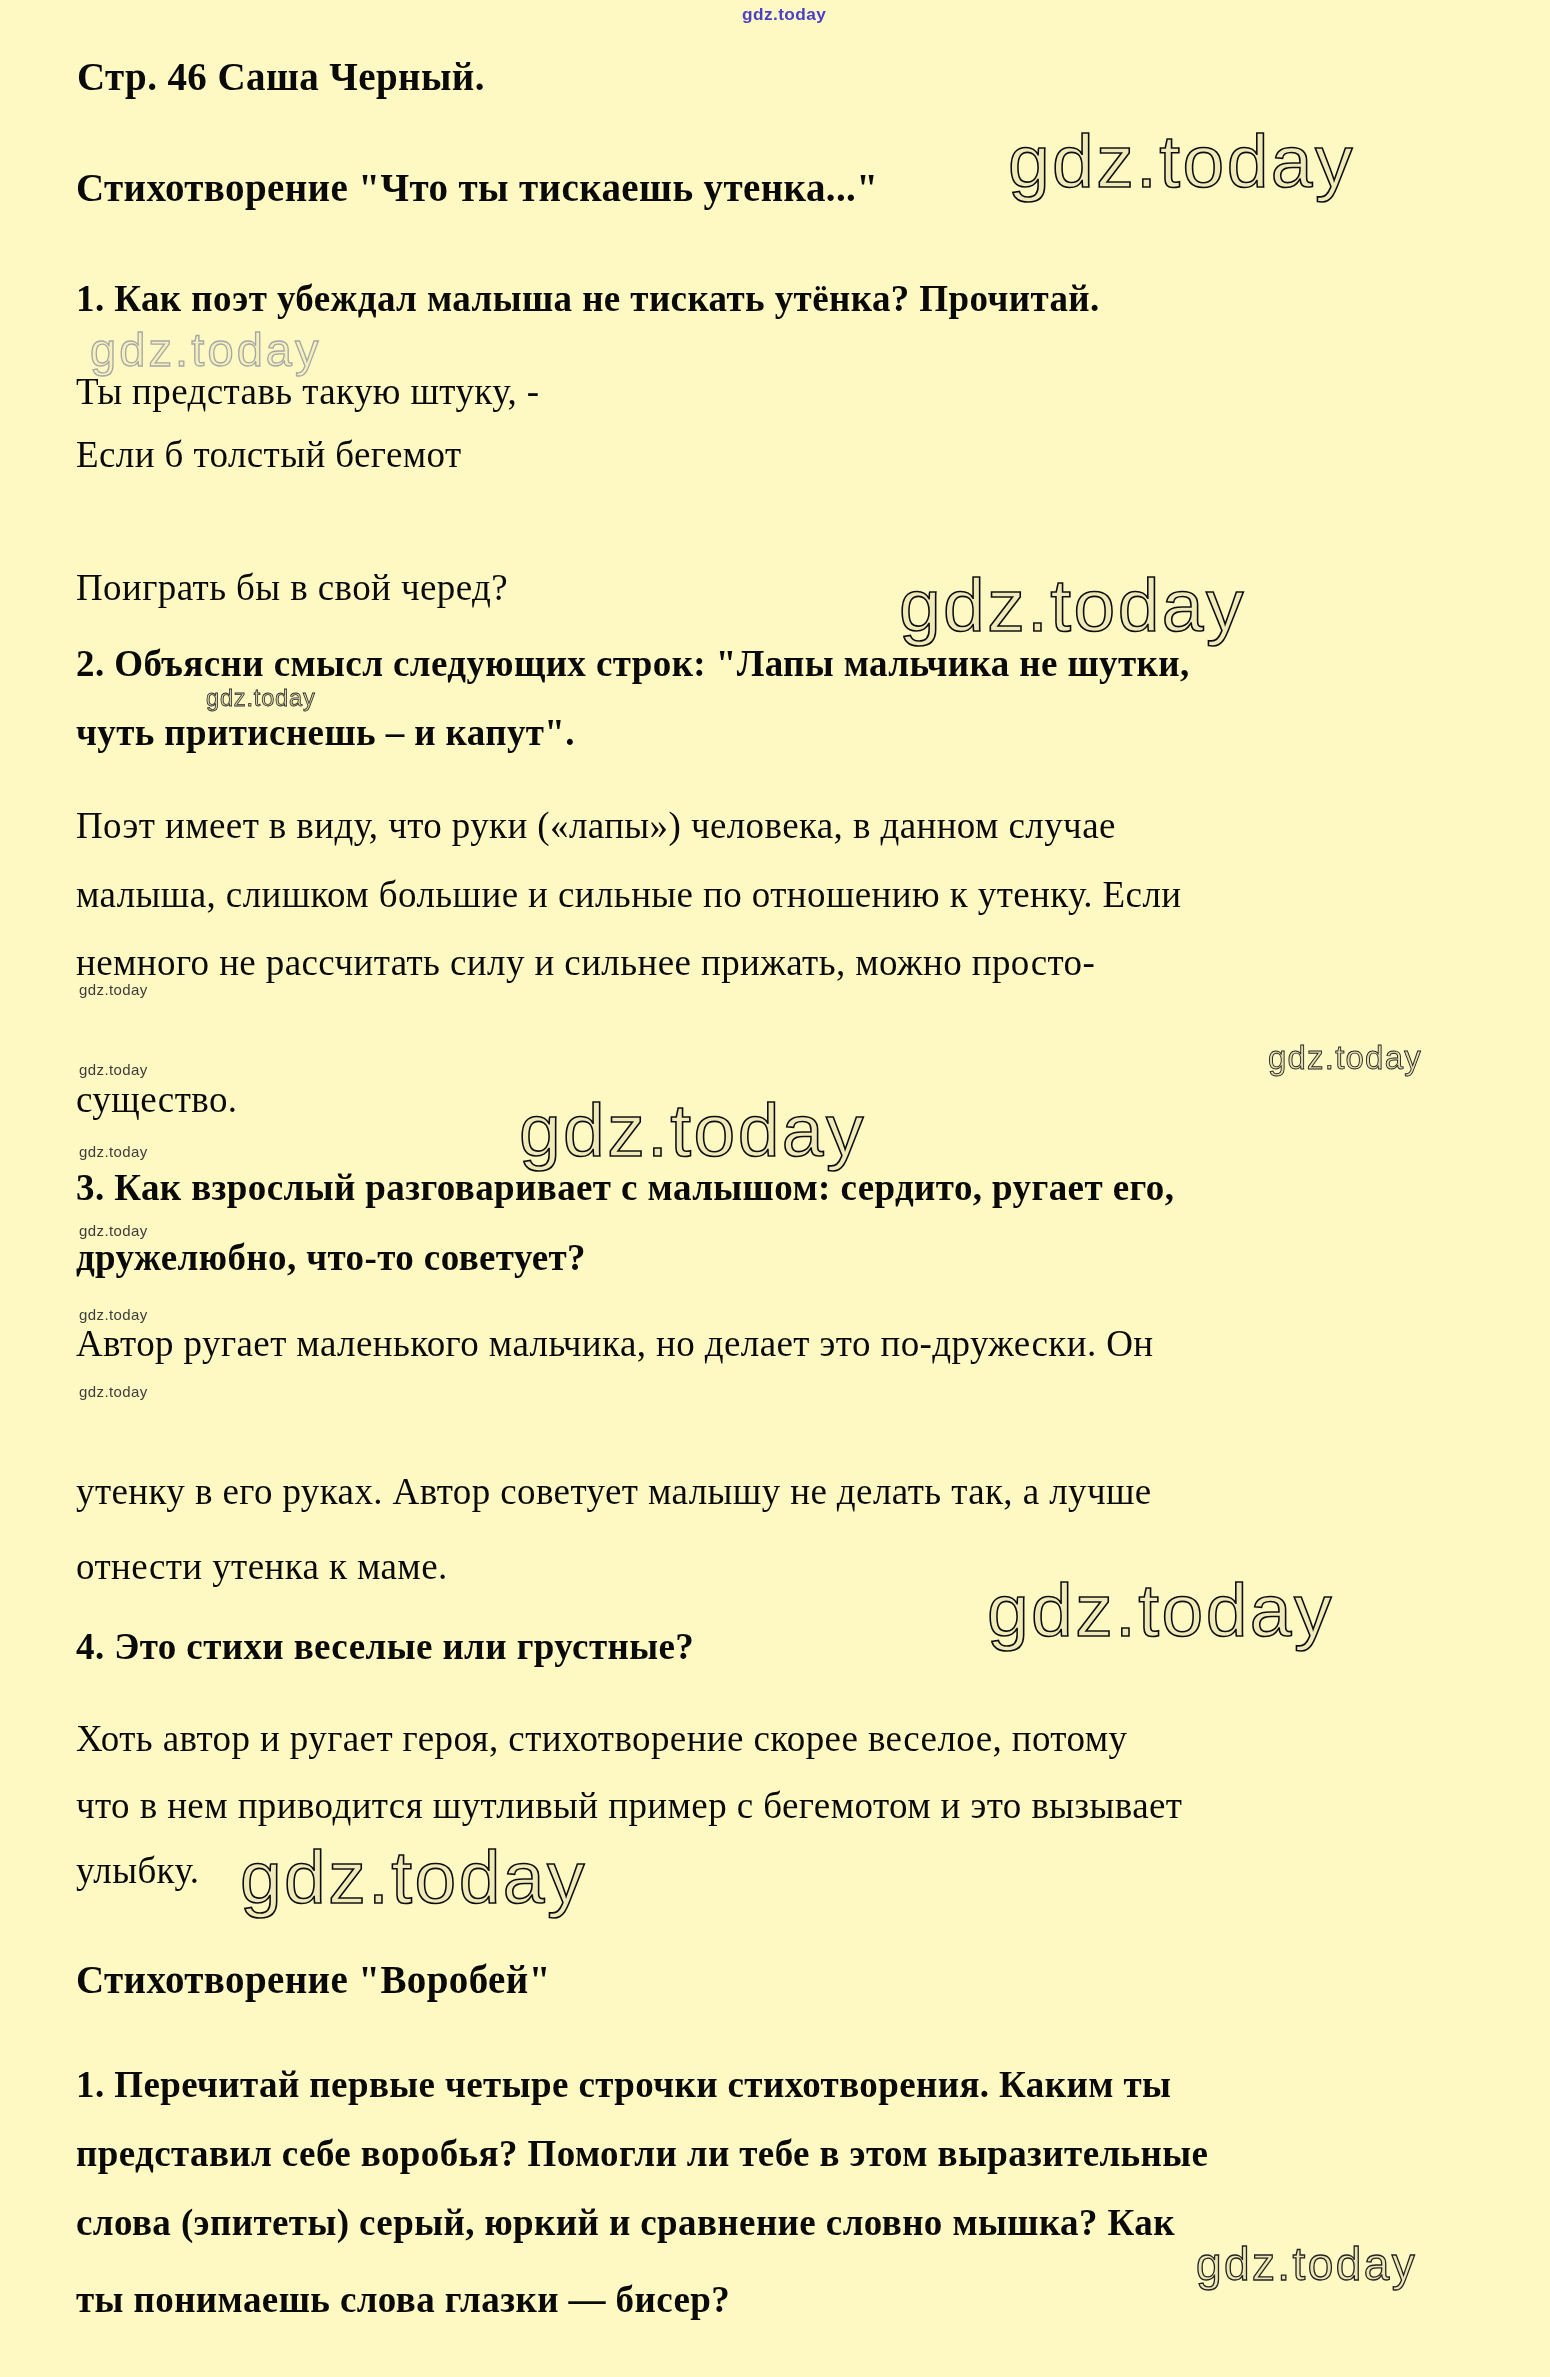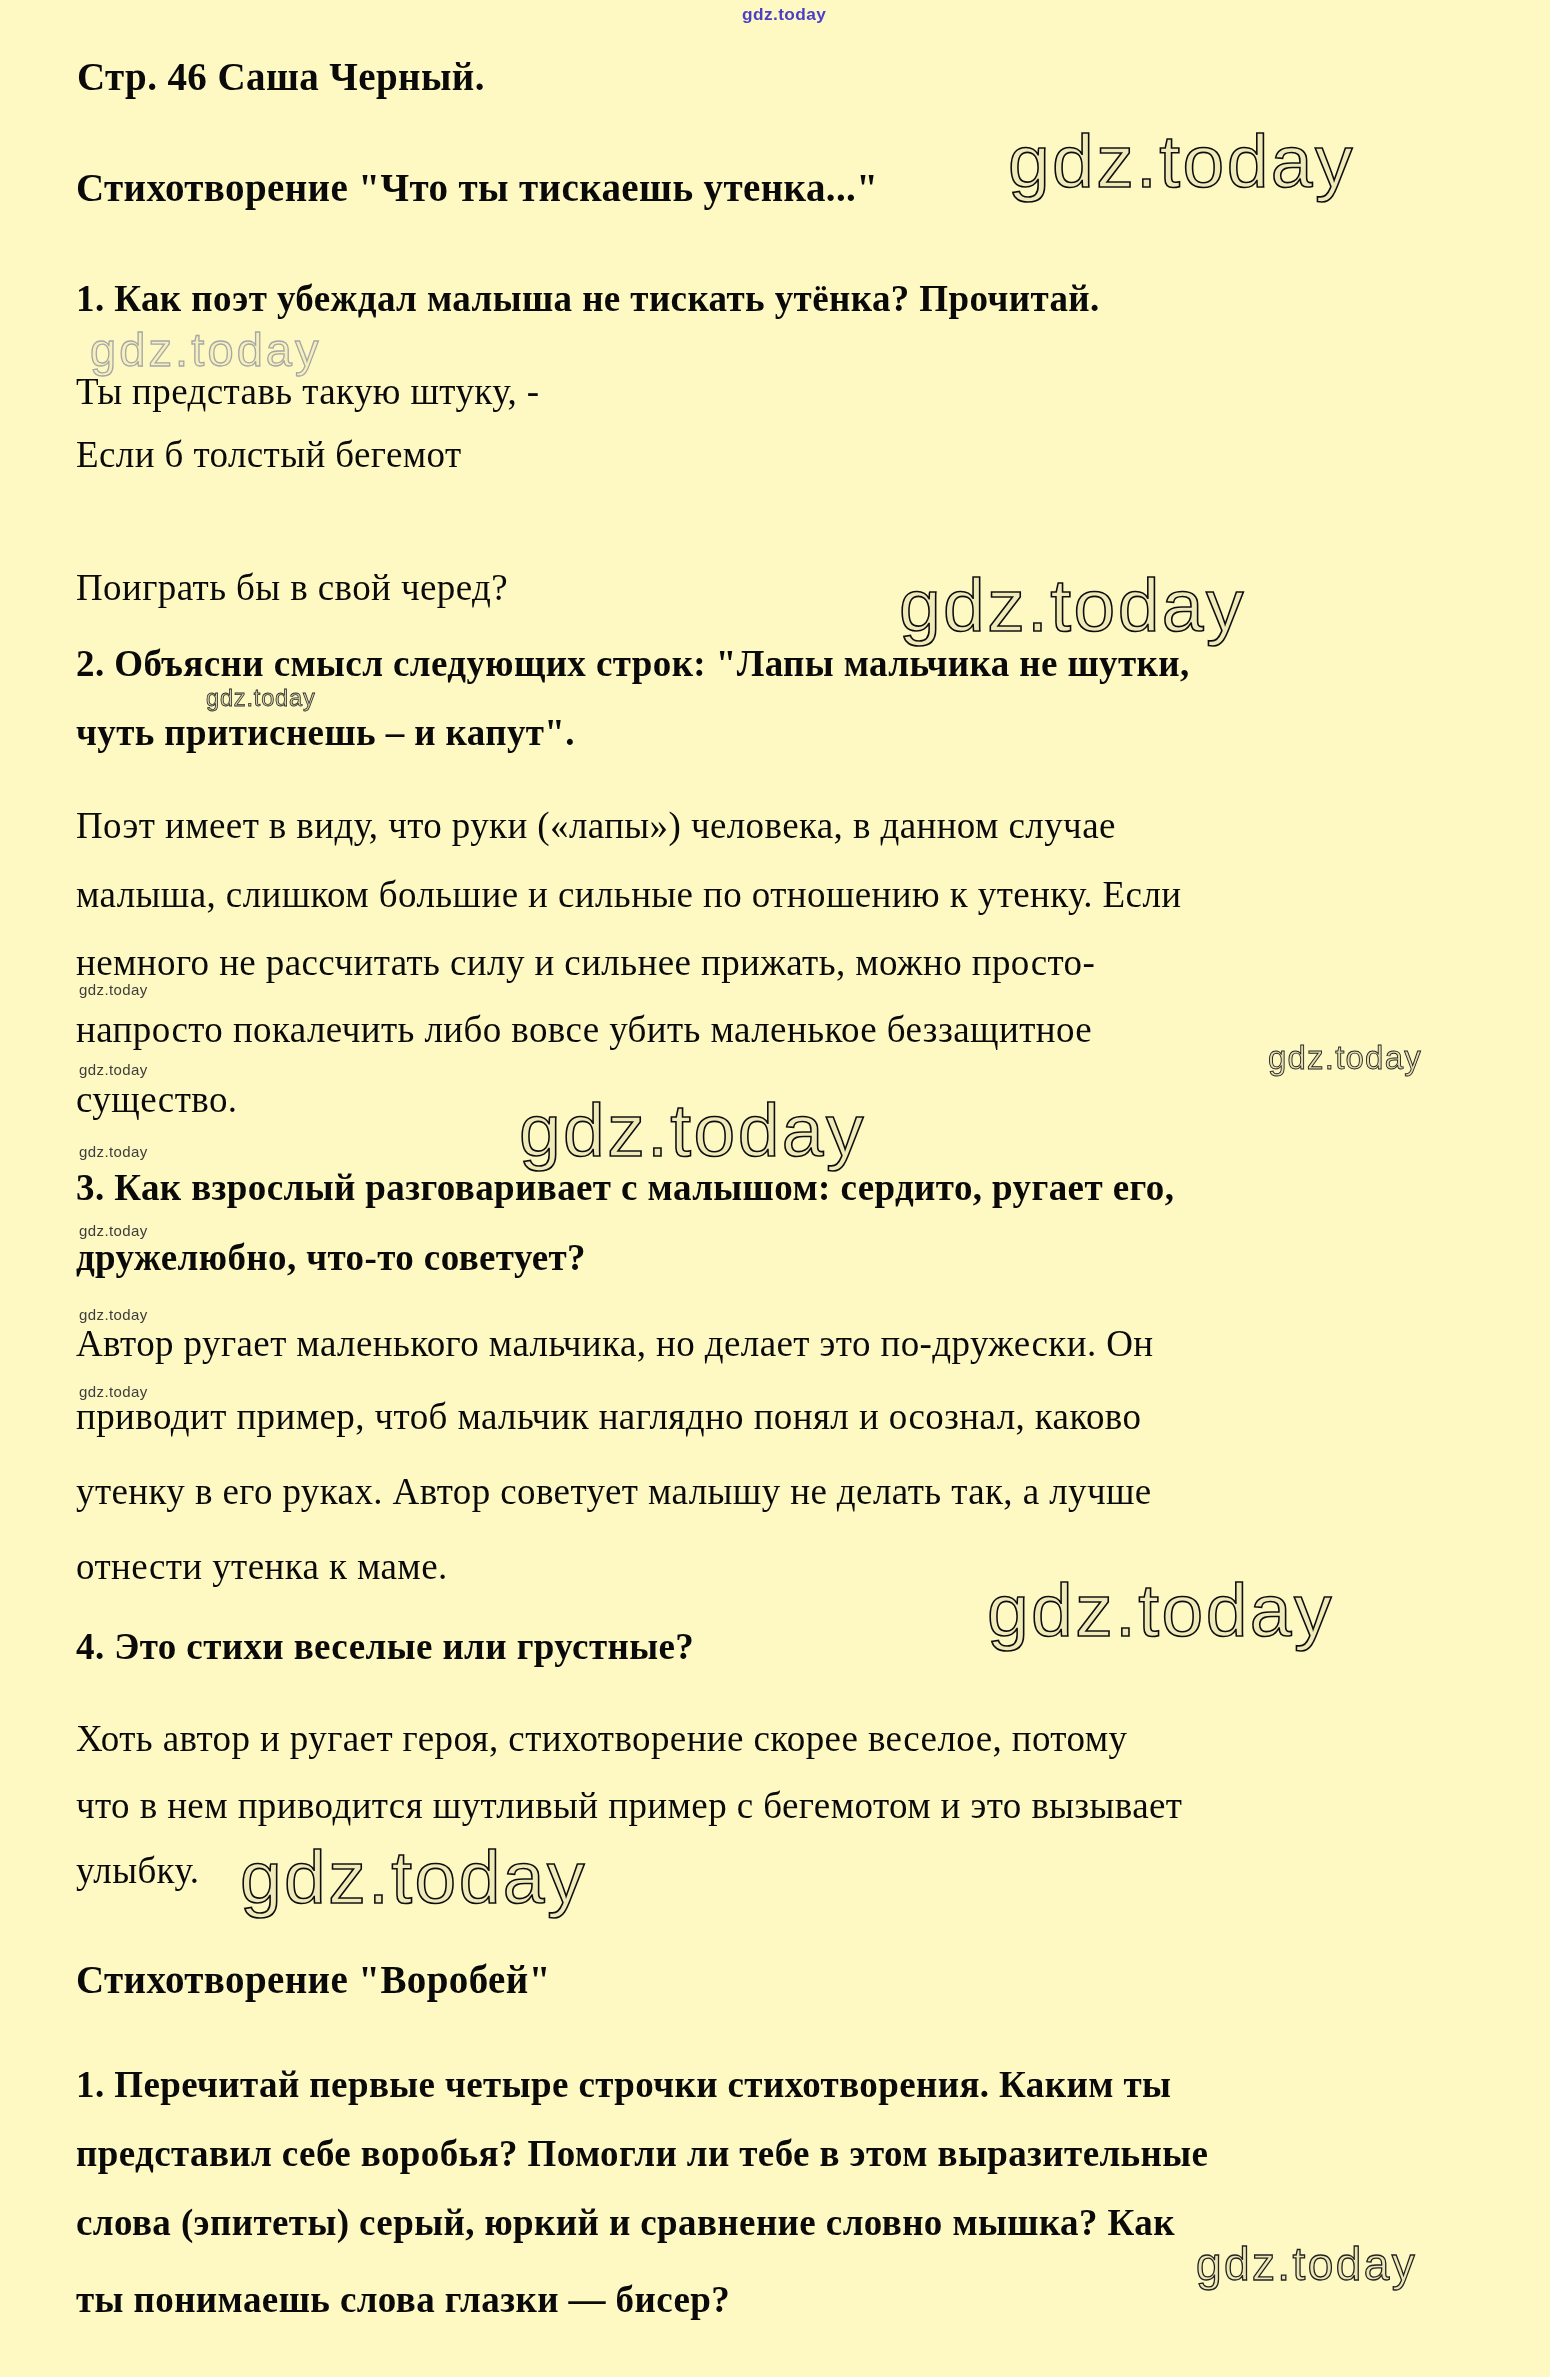--- a/index.html
+++ b/index.html
@@ -98,21 +98,20 @@
   <div class="t b" style="left:76px;top:645px;">2. Объясни смысл следующих строк: "Лапы мальчика не шутки,</div>
   <div class="wm wm-small-black" style="left:206px;top:687px;">gdz.today</div>
   <div class="t b" style="left:76px;top:714px;">чуть притиснешь – и капут".</div>
 
   <div class="t" style="left:76px;top:807px;">Поэт имеет в виду, что руки («лапы») человека, в данном случае</div>
   <div class="t" style="left:76px;top:876px;">малыша, слишком большие и сильные по отношению к утенку. Если</div>
   <div class="t" style="left:76px;top:944px;">немного не рассчитать силу и сильнее прижать, можно просто-</div>
 
   <div class="wm wm-tiny" style="left:79px;top:982px;">gdz.today</div>
 
-  <div class="t" style="left:76px;top:1011px;">напросто покалечить либо вовсе убить маленькое беззащитное</div>
 
   <div class="wm wm-med" style="left:1268px;top:1041px;">gdz.today</div>
 
   <div class="wm wm-tiny" style="left:79px;top:1062px;">gdz.today</div>
 
   <div class="t" style="left:76px;top:1081px;">существо.</div>
 
   <div class="wm wm-big" style="left:519px;top:1093px;">gdz.today</div>
 
   <div class="wm wm-tiny" style="left:79px;top:1144px;">gdz.today</div>
@@ -122,21 +121,20 @@
   <div class="wm wm-tiny" style="left:79px;top:1223px;">gdz.today</div>
 
   <div class="t b" style="left:76px;top:1239px;">дружелюбно, что-то советует?</div>
 
   <div class="wm wm-tiny" style="left:79px;top:1307px;">gdz.today</div>
 
   <div class="t" style="left:76px;top:1325px;">Автор ругает маленького мальчика, но делает это по-дружески. Он</div>
 
   <div class="wm wm-tiny" style="left:79px;top:1384px;">gdz.today</div>
 
-  <div class="t" style="left:76px;top:1398px;">приводит пример, чтоб мальчик наглядно понял и осознал, каково</div>
   <div class="t" style="left:76px;top:1473px;">утенку в его руках. Автор советует малышу не делать так, а лучше</div>
   <div class="t" style="left:76px;top:1548px;text-align:right;">отнести утенка к маме.</div>
 
   <div class="wm wm-big" style="left:987px;top:1573px;">gdz.today</div>
 
   <div class="t b" style="left:76px;top:1628px;">4. Это стихи веселые или грустные?</div>
 
   <div class="t" style="left:76px;top:1720px;">Хоть автор и ругает героя, стихотворение скорее веселое, потому</div>
   <div class="t" style="left:76px;top:1787px;">что в нем приводится шутливый пример с бегемотом и это вызывает</div>
   <div class="t" style="left:76px;top:1852px;">улыбку.</div>

